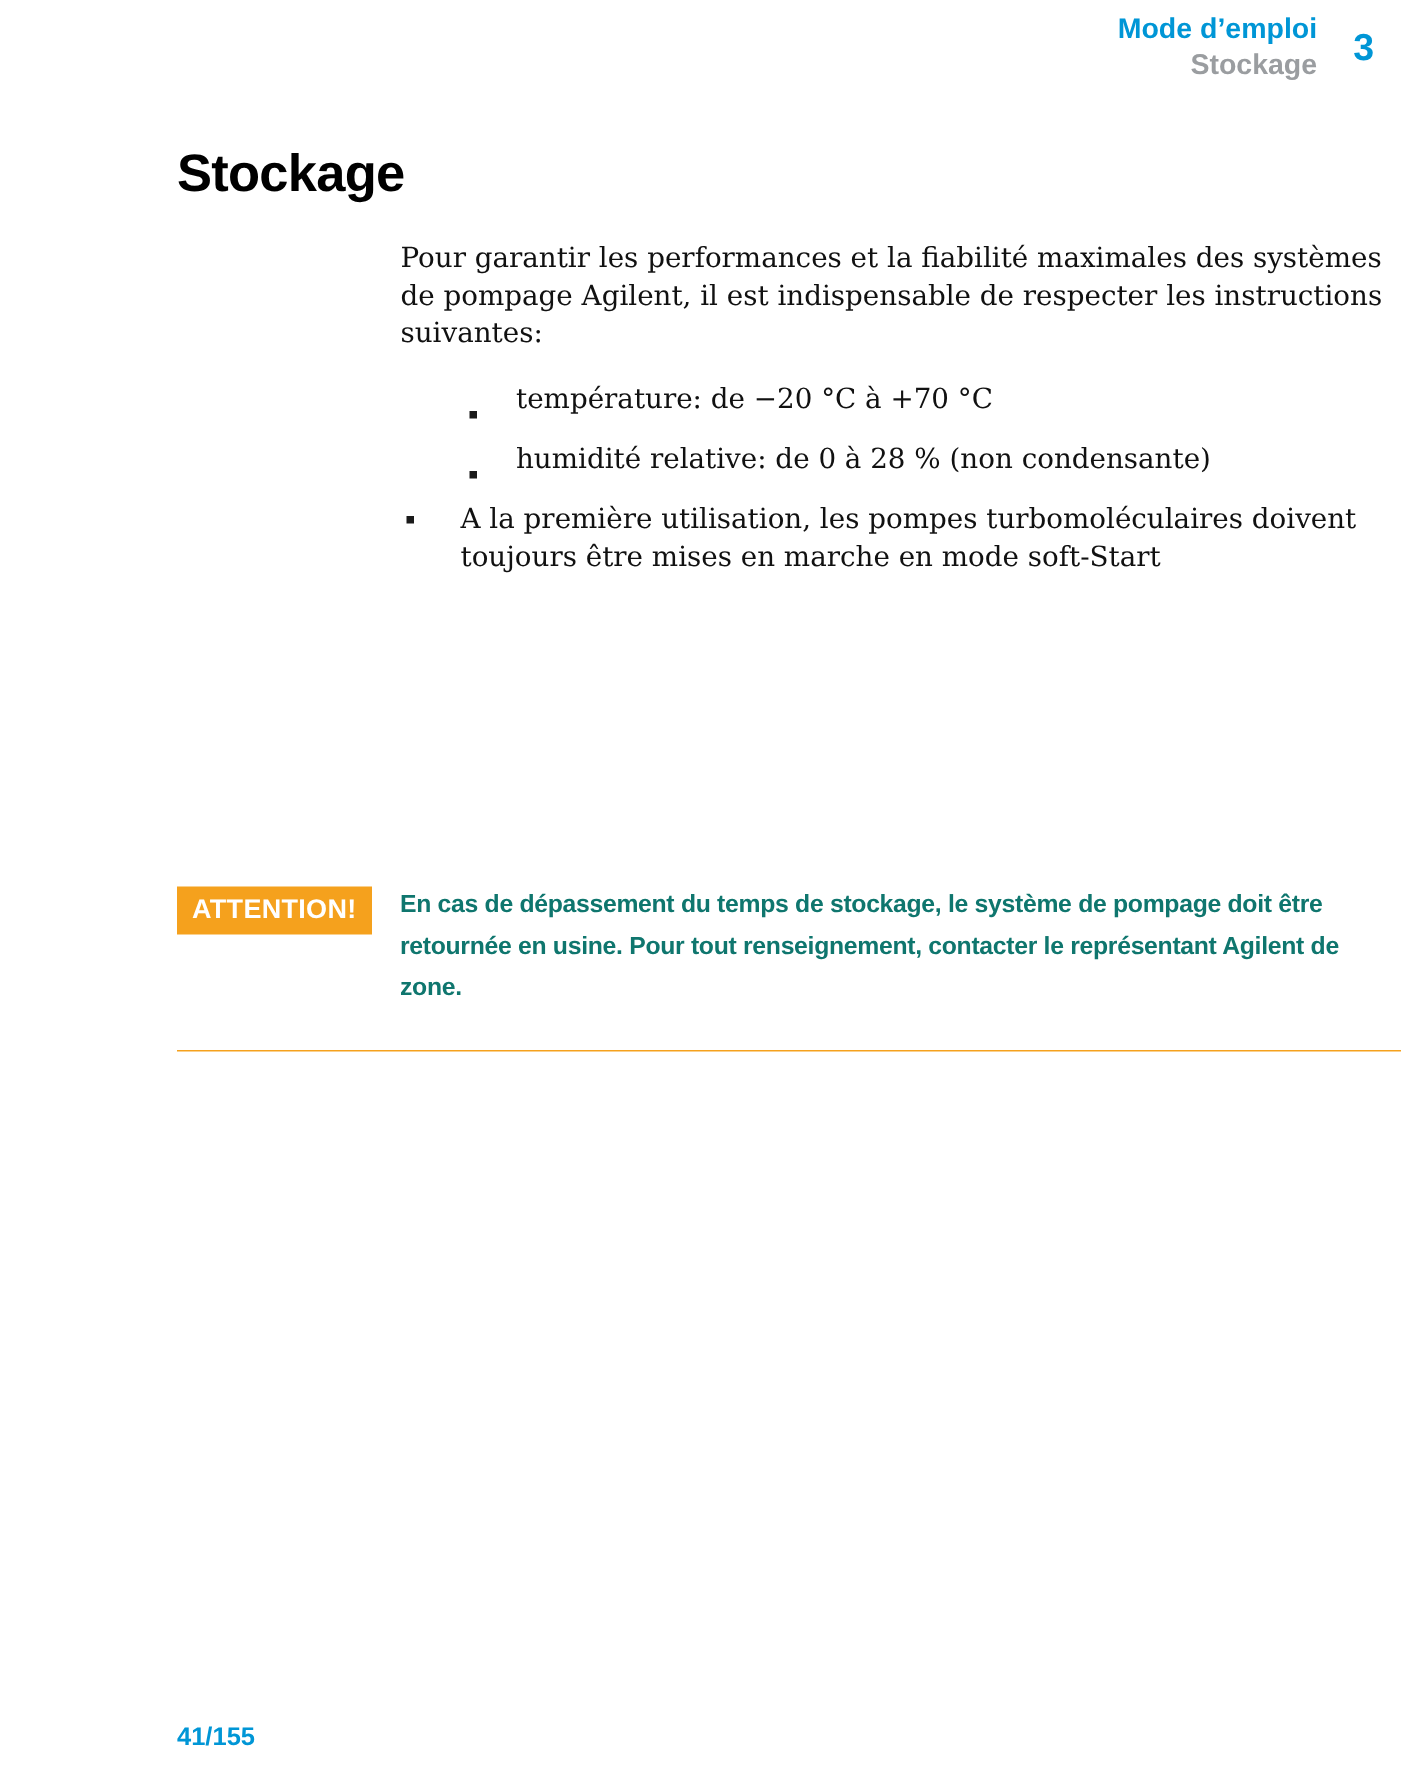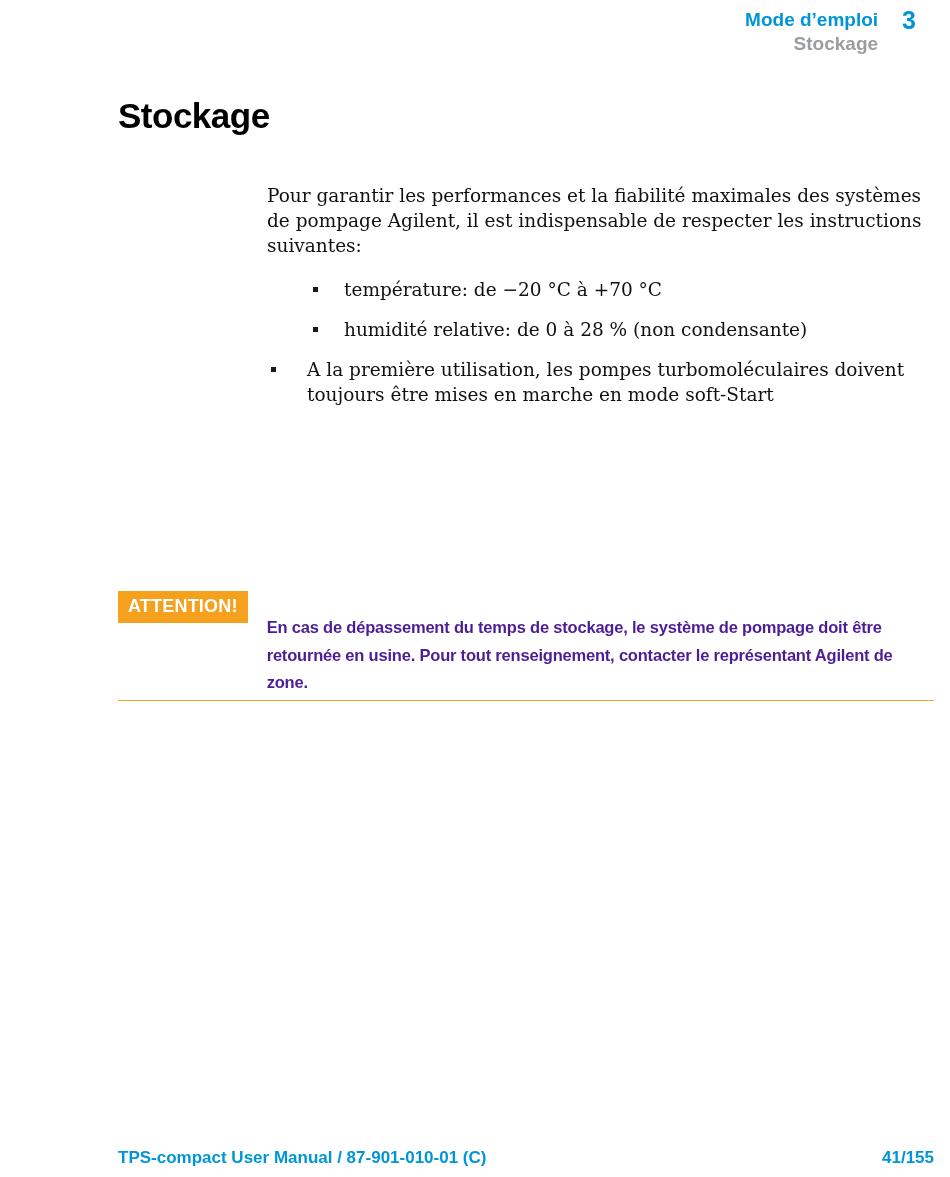--- a/index.html
+++ b/index.html
@@ -16,21 +16,21 @@
       font-family: "DejaVu Serif", serif;
       color: #111111;
     }
 
     
     .header {
       position: absolute;
       top: 8px;
       right: 34px;
       display: flex;
-      align-items: flex-start;
+      align-items: center;
       font-family: "Liberation Sans", sans-serif;
       font-weight: bold;
     }
     .header-titles {
       text-align: right;
     }
     .chapter-title {
       color: #0096d6;
       font-size: 19px;
       line-height: 24px;
@@ -60,39 +60,38 @@
     }
 
     
     .content {
       position: absolute;
       left: 267px;
       top: 160px;
       width: 660px;
       font-size: 18.5px;
       line-height: 25px;
-      margin-top: 23px;
     }
     .para {
       margin: 0 0 19px 0;
     }
     .bullet {
       display: flex;
       margin-bottom: 15px;
     }
     .bullet .sq {
       flex: none;
       width: 5px;
       height: 5px;
       background: #1a1a1a;
       margin-top: 10px;
     }
     .bullet.l1 .sq { margin-left: 4px; }
     .bullet.l1 .bullet-text { margin-left: 31px; }
-    .bullet.l2 { margin-left: 46px; }
+    .bullet.l2 { margin-left: 46px; align-items: flex-end; }
     .bullet.l2 .bullet-text { margin-left: 26px; }
 
     
     .warning {
       position: absolute;
       left: 118px;
       top: 590px;
       right: 24px;
       display: flex;
       align-items: flex-start;
@@ -109,22 +108,21 @@
       margin-top: 1px;
     }
     .warning-text {
       margin-left: 19px;
       width: 660px;
       font-family: "Liberation Sans", sans-serif;
       font-weight: bold;
       font-size: 16.5px;
       letter-spacing: -0.2px;
       line-height: 27.5px;
-      color: #4c1d95;
-      margin-top: 24px;
+      color: #0f766e;
     }
 
     
     .rule {
       position: absolute;
       left: 118px;
       right: 16px;
       top: 700px;
       height: 0;
       border-top: 1px solid #f5a11d;
@@ -181,17 +179,16 @@
   </div>
 
   <div class="warning">
     <div class="warning-label">ATTENTION!</div>
     <div class="warning-text">En cas de dépassement du temps de stockage, le système de pompage doit être retournée en usine. Pour tout renseignement, contacter le représentant Agilent de zone.</div>
   </div>
 
   <div class="rule"></div>
 
   <div class="footer">
-    <div class="footer-left">TPS-compact User Manual / 87-901-010-01 (C)</div>
     <div class="footer-right">41/155</div>
   </div>
 
 </div>
 
 </body></html>

